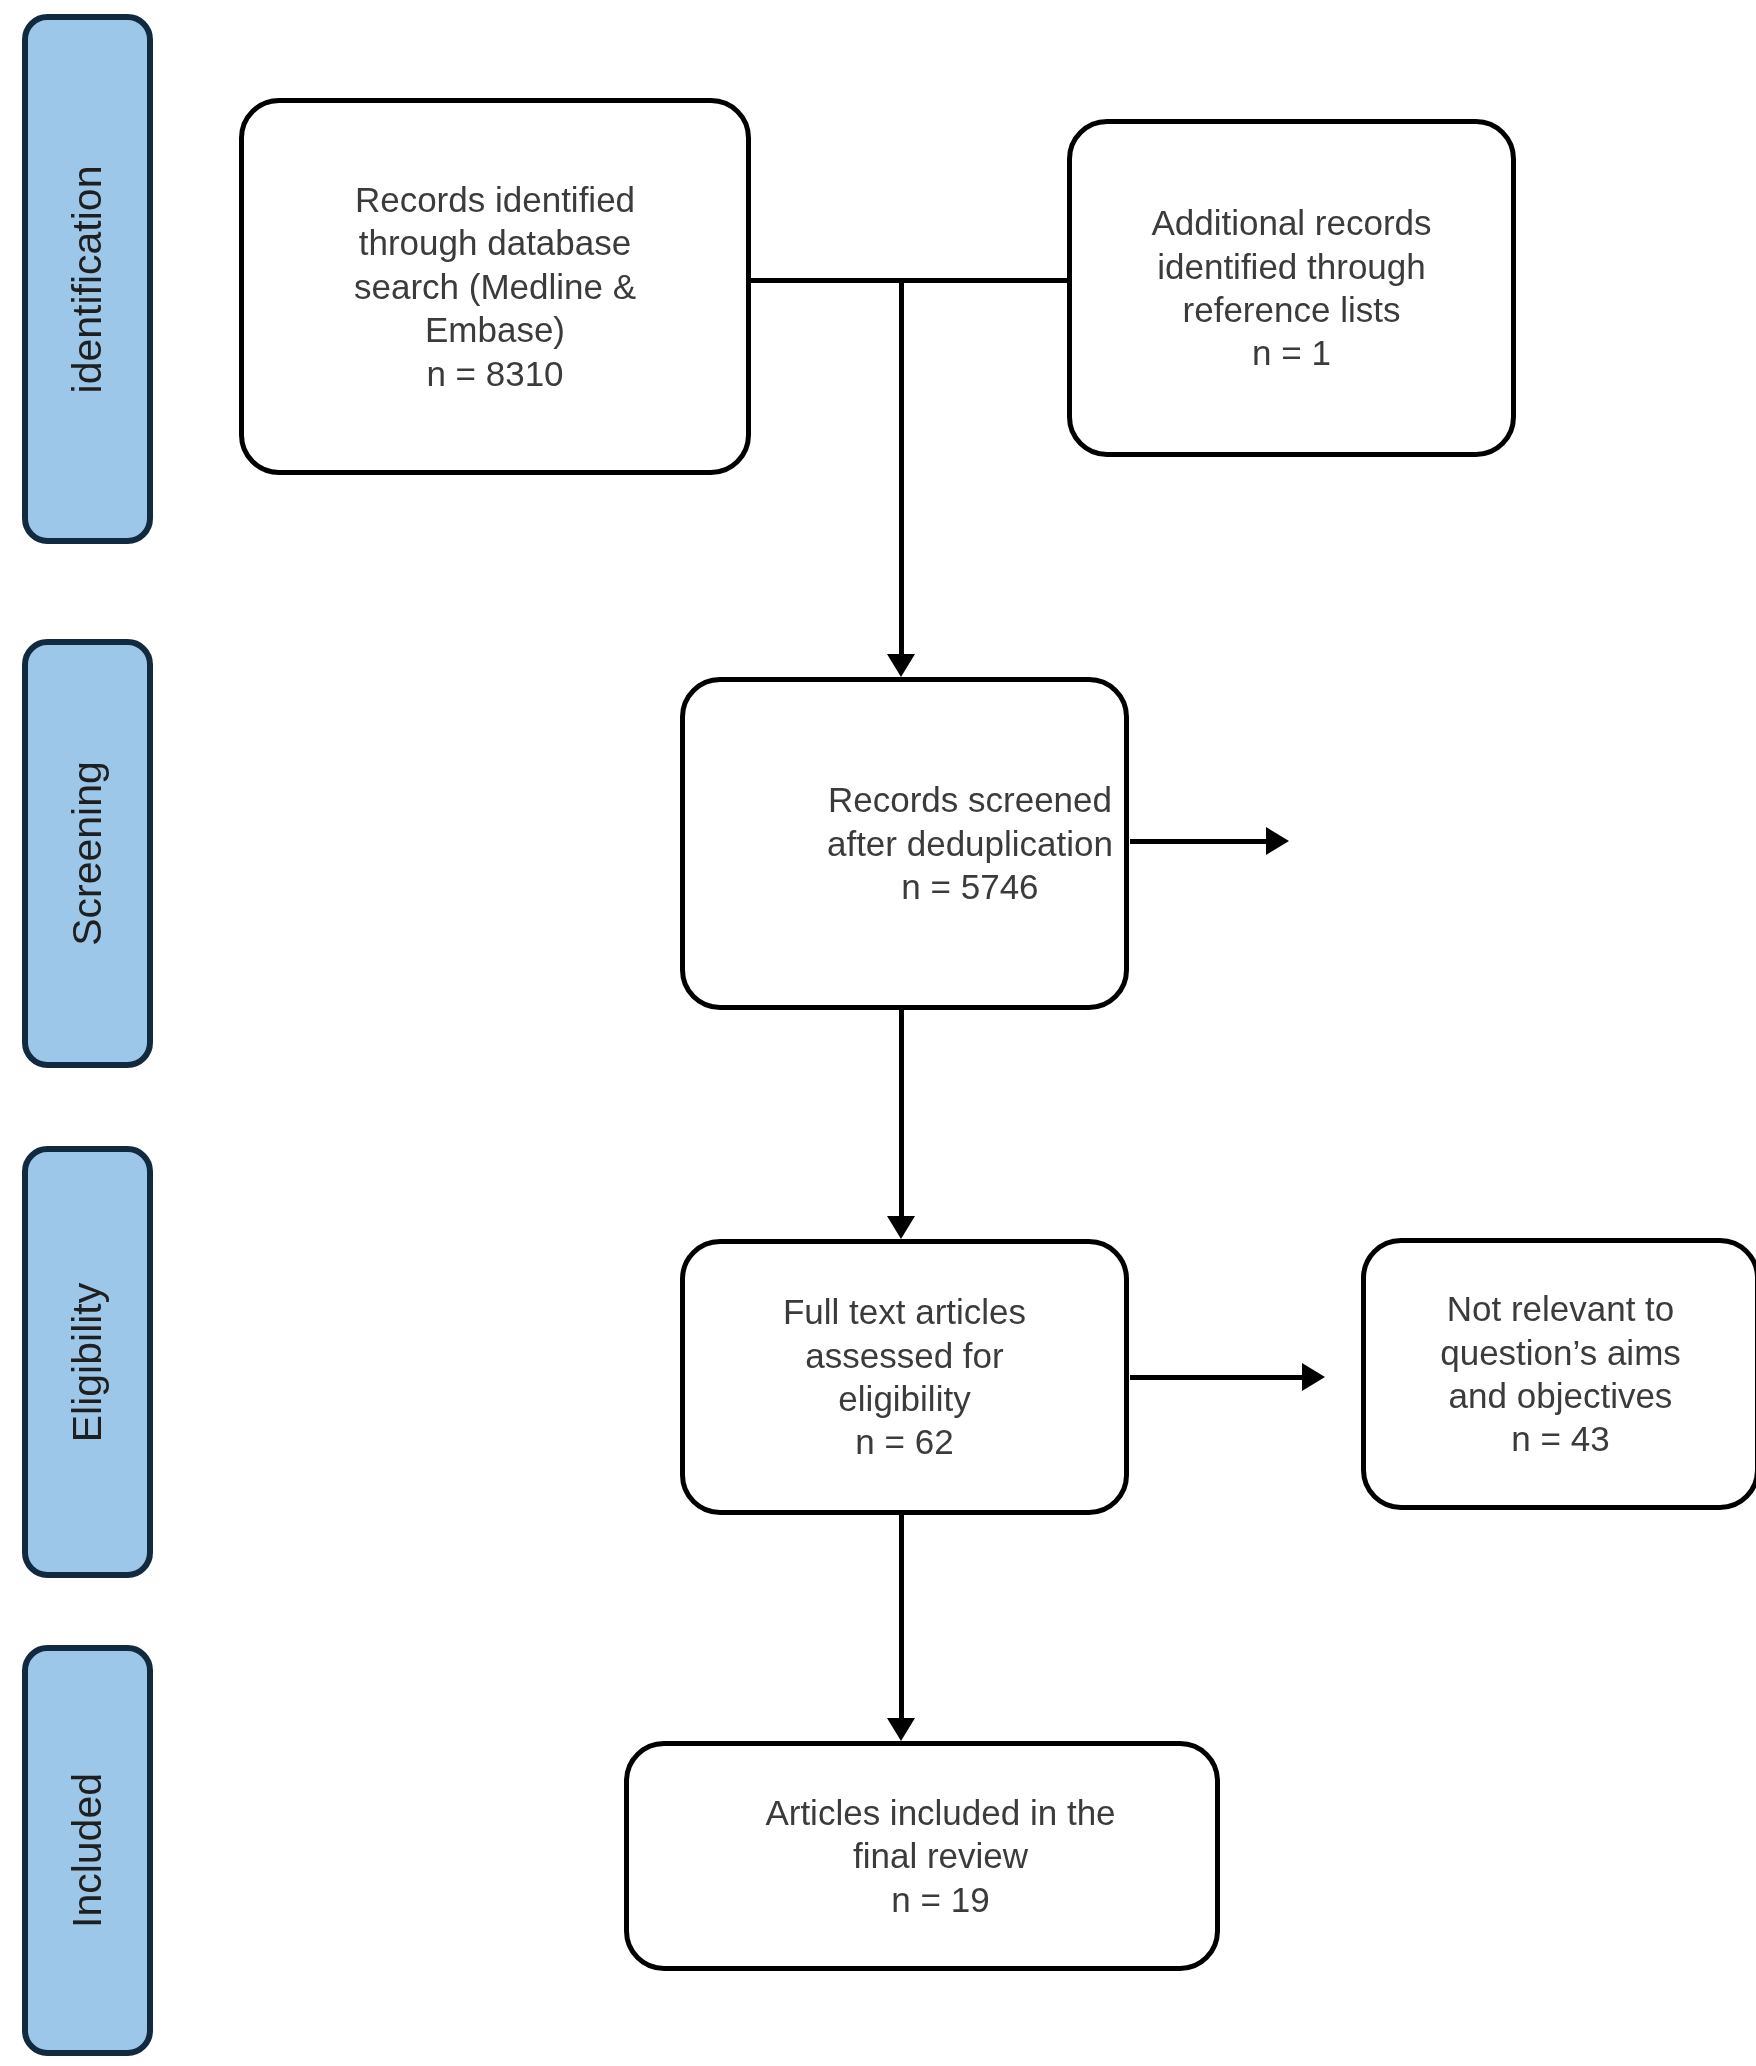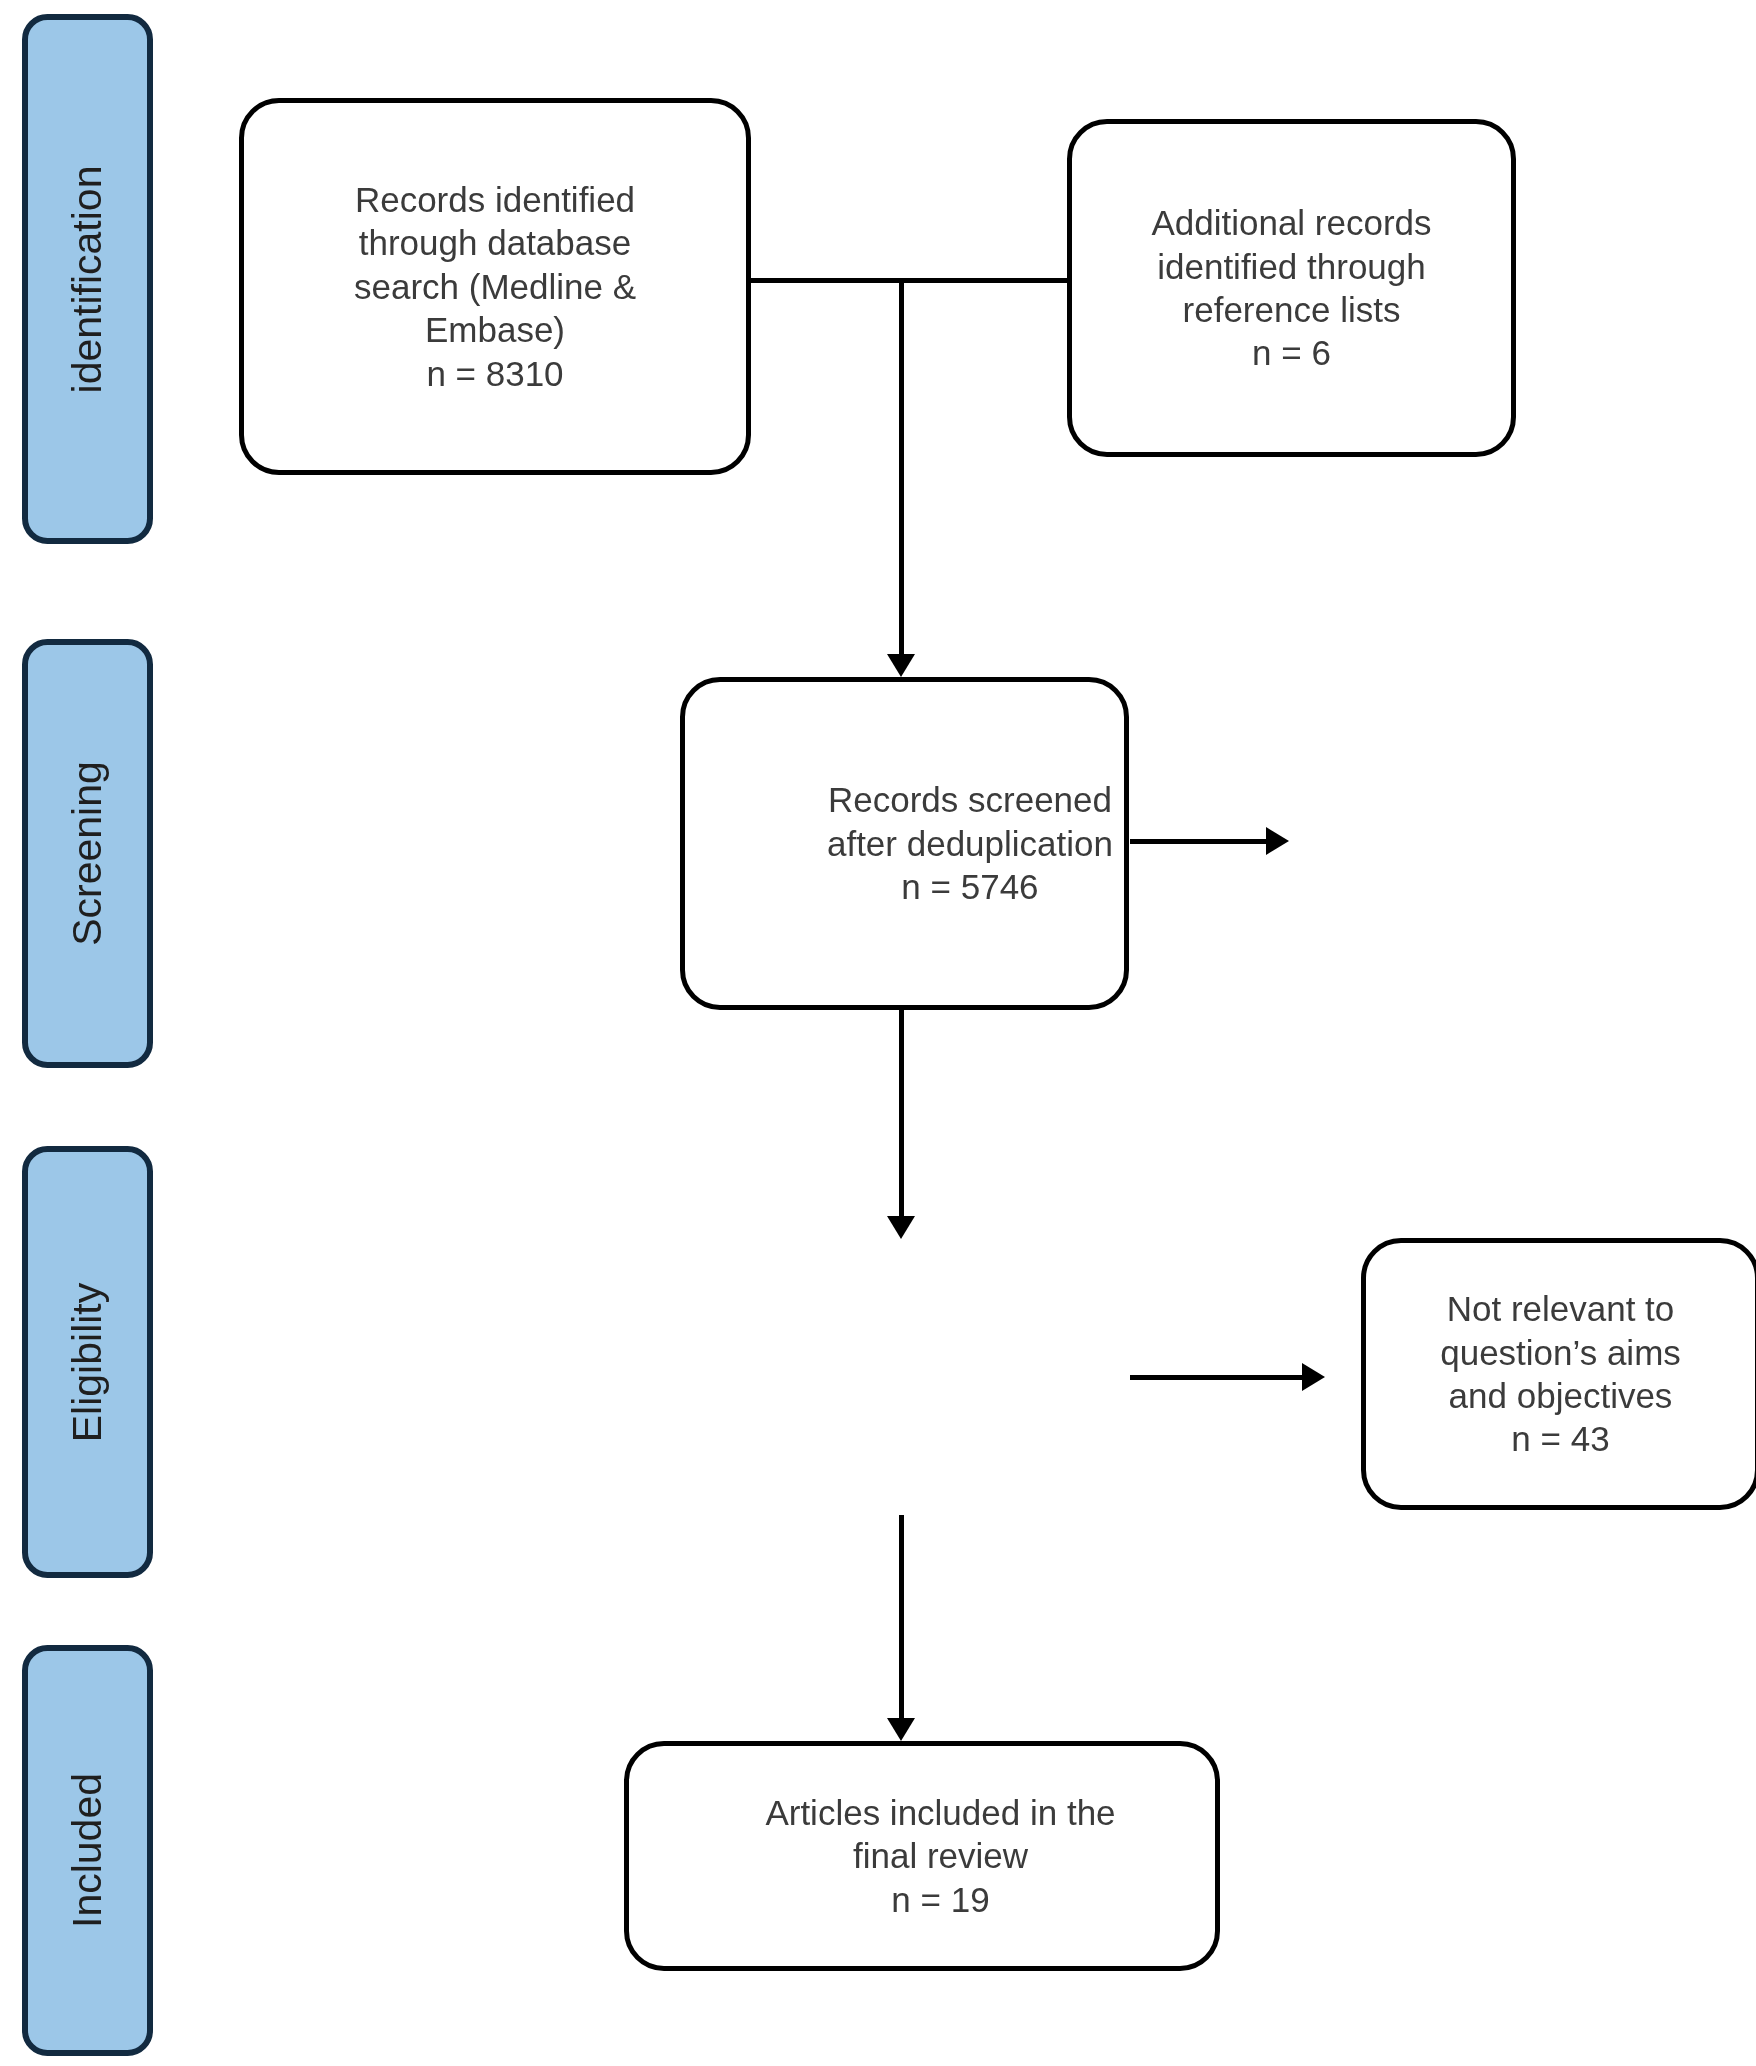--- a/index.html
+++ b/index.html
@@ -119,26 +119,32 @@
     <span class="node-text">Records identified
 through database
 search (Medline &amp;
 Embase)
 n = 8310</span>
   </div>
   <div class="node" id="node-additional-records">
     <span class="node-text">Additional records
 identified through
 reference lists
-n = 6</span>
+n = 1</span>
   </div>
   <div class="node" id="node-records-screened">
     <span class="node-text">Records screened
 after deduplication
 n = 5746</span>
+  </div>
+  <div class="node" id="node-full-text">
+    <span class="node-text">Full text articles
+assessed for
+eligibility
+n = 62</span>
   </div>
   <div class="node" id="node-not-relevant">
     <span class="node-text">Not relevant to
 question’s aims
 and objectives
 n = 43</span>
   </div>
   <div class="node" id="node-articles-included">
     <span class="node-text">Articles included in the
 final review

